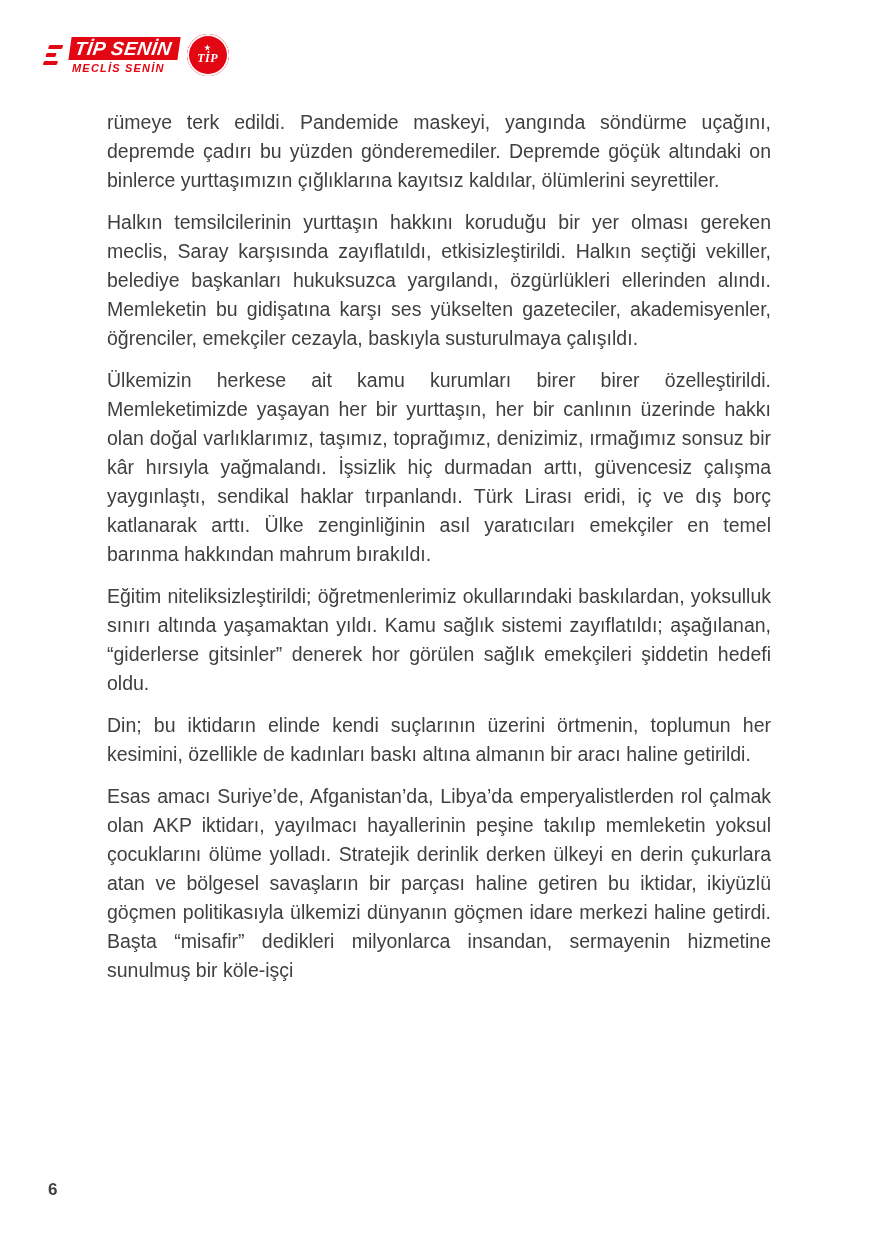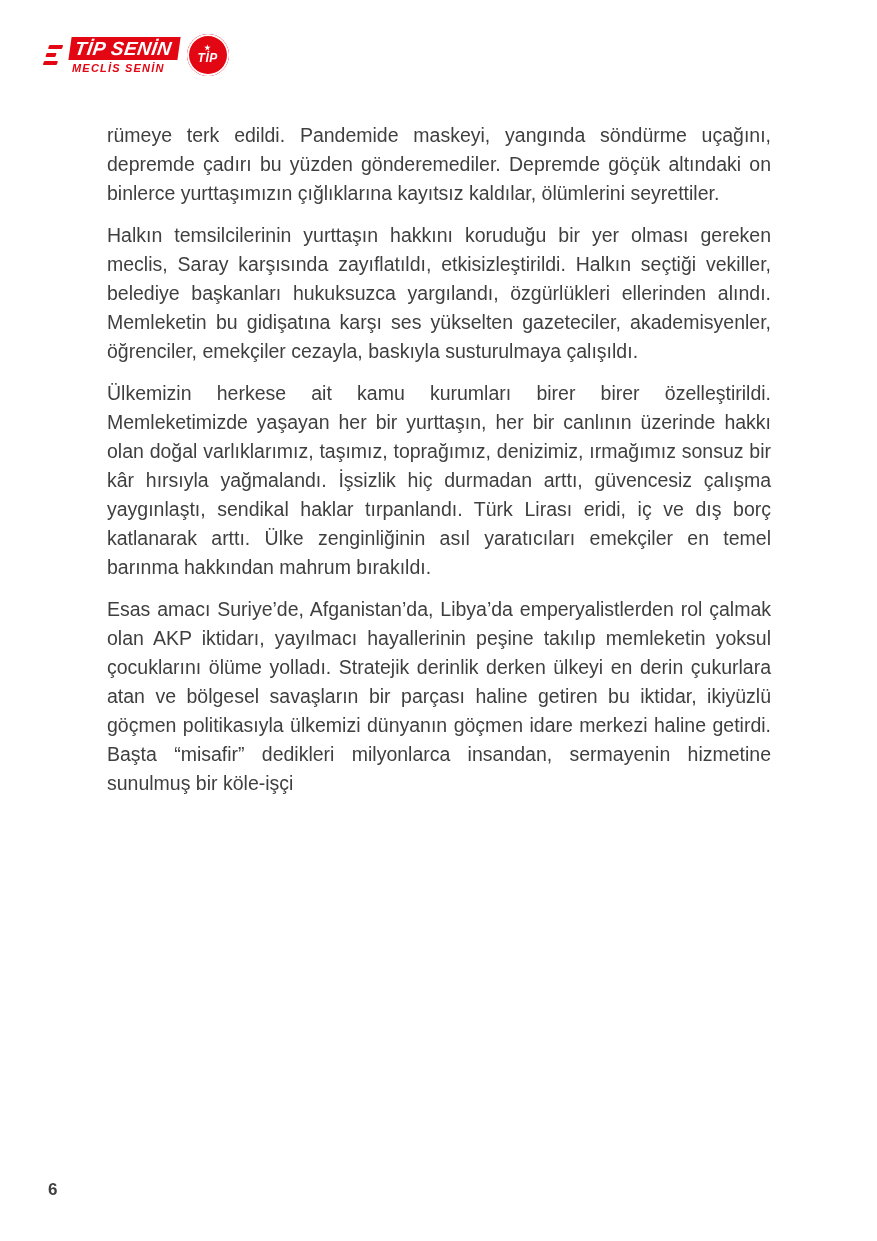--- a/index.html
+++ b/index.html
@@ -78,40 +78,41 @@
     box-shadow: inset 0 0 0 2px #ffffff, inset 0 0 0 4px var(--brand);
     color: #ffffff;
     display: flex;
     align-items: center;
     justify-content: center;
     flex-direction: column;
     font-weight: bold;
     font-size: 12px;
     font-style: italic;
     letter-spacing: 0.5px;
+    font-family: Liberation Serif, serif;
   }
   .emblem .star {
     font-size: 7px;
     line-height: 6px;
     font-style: normal;
   }
 
   
   .body-text {
     position: absolute;
     top: 108px;
     left: 107px;
     width: 664px;
     color: var(--ink);
     font-size: 19.5px;
     line-height: 29px;
     text-align: justify;
   }
   .body-text p {
-    margin: 13px 0 13px 0;
+    margin: 0 0 13px 0;
   }
 
   
   .page-number {
     position: absolute;
     left: 48px;
     top: 1180px;
     color: var(--ink);
     font-weight: bold;
     font-size: 17px;
@@ -133,16 +134,18 @@
   <div class="emblem">
     <span class="star">★</span>
     <span>TİP</span>
   </div>
 </div>
 
 <main class="body-text">
   <p>rümeye terk edildi. Pandemide maskeyi, yangında söndürme uçağını, depremde çadırı bu yüzden gönderemediler. Depremde göçük altındaki on binlerce yurttaşımızın çığlıklarına kayıtsız kaldılar, ölümlerini seyrettiler.</p>
   <p>Halkın temsilcilerinin yurttaşın hakkını koruduğu bir yer olması gereken meclis, Saray karşısında zayıflatıldı, etkisizleştirildi. Halkın seçtiği vekiller, belediye başkanları hukuksuzca yargılandı, özgürlükleri ellerinden alındı. Memleketin bu gidişatına karşı ses yükselten gazeteciler, akademisyenler, öğrenciler, emekçiler cezayla, baskıyla susturulmaya çalışıldı.</p>
   <p>Ülkemizin herkese ait kamu kurumları birer birer özelleştirildi. Memleketimizde yaşayan her bir yurttaşın, her bir canlının üzerinde hakkı olan doğal varlıklarımız, taşımız, toprağımız, denizimiz, ırmağımız sonsuz bir kâr hırsıyla yağmalandı. İşsizlik hiç durmadan arttı, güvencesiz çalışma yaygınlaştı, sendikal haklar tırpanlandı. Türk Lirası eridi, iç ve dış borç katlanarak arttı. Ülke zenginliğinin asıl yaratıcıları emekçiler en temel barınma hakkından mahrum bırakıldı.</p>
+  <p>Eğitim niteliksizleştirildi; öğretmenlerimiz okullarındaki baskılardan, yoksulluk sınırı altında yaşamaktan yıldı. Kamu sağlık sistemi zayıflatıldı; aşağılanan, “giderlerse gitsinler” denerek hor görülen sağlık emekçileri şiddetin hedefi oldu.</p>
+  <p>Din; bu iktidarın elinde kendi suçlarının üzerini örtmenin, toplumun her kesimini, özellikle de kadınları baskı altına almanın bir aracı haline getirildi.</p>
   <p>Esas amacı Suriye’de, Afganistan’da, Libya’da emperyalistlerden rol çalmak olan AKP iktidarı, yayılmacı hayallerinin peşine takılıp memleketin yoksul çocuklarını ölüme yolladı. Stratejik derinlik derken ülkeyi en derin çukurlara atan ve bölgesel savaşların bir parçası haline getiren bu iktidar, ikiyüzlü göçmen politikasıyla ülkemizi dünyanın göçmen idare merkezi haline getirdi. Başta “misafir” dedikleri milyonlarca insandan, sermayenin hizmetine sunulmuş bir köle-işçi</p>
 </main>
 
 <div class="page-number">6</div>
 
 </body></html>

